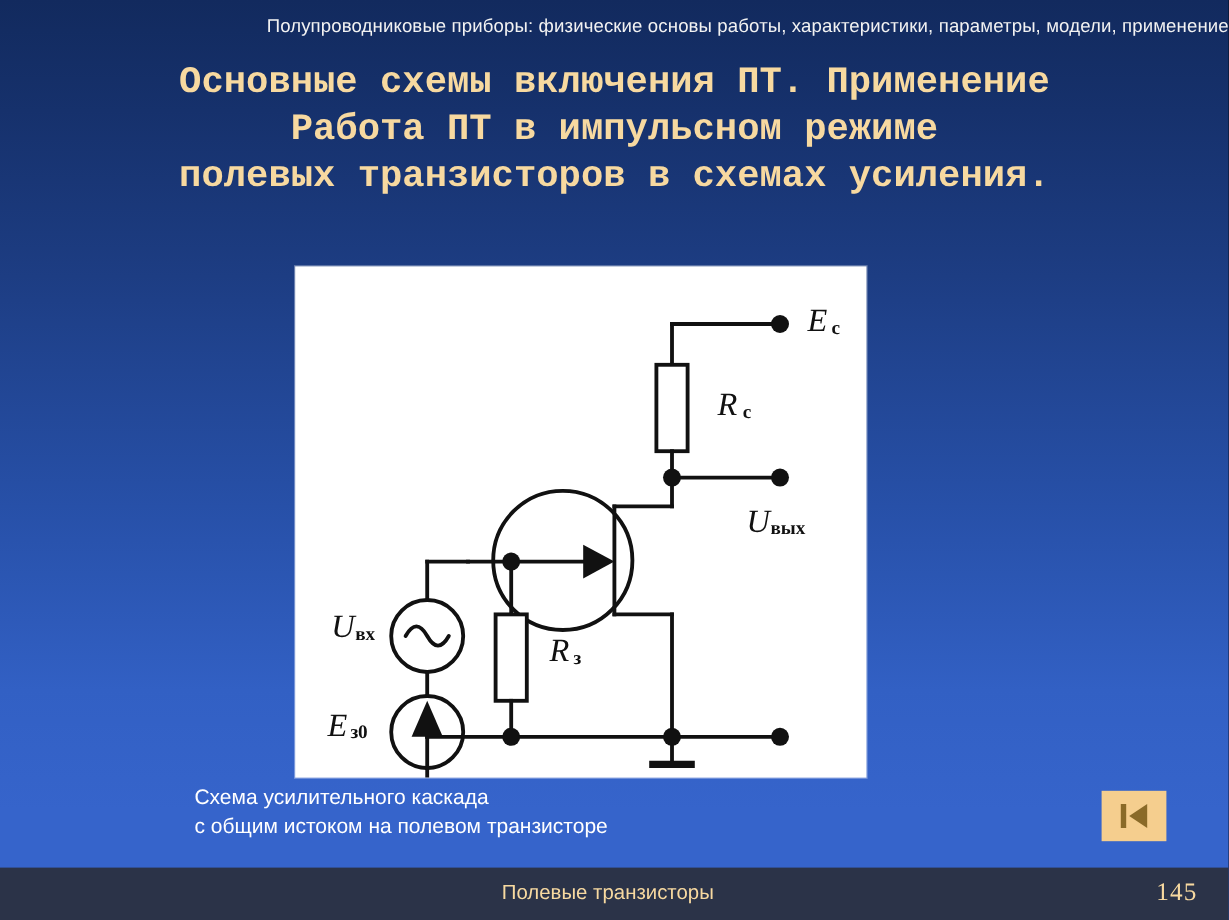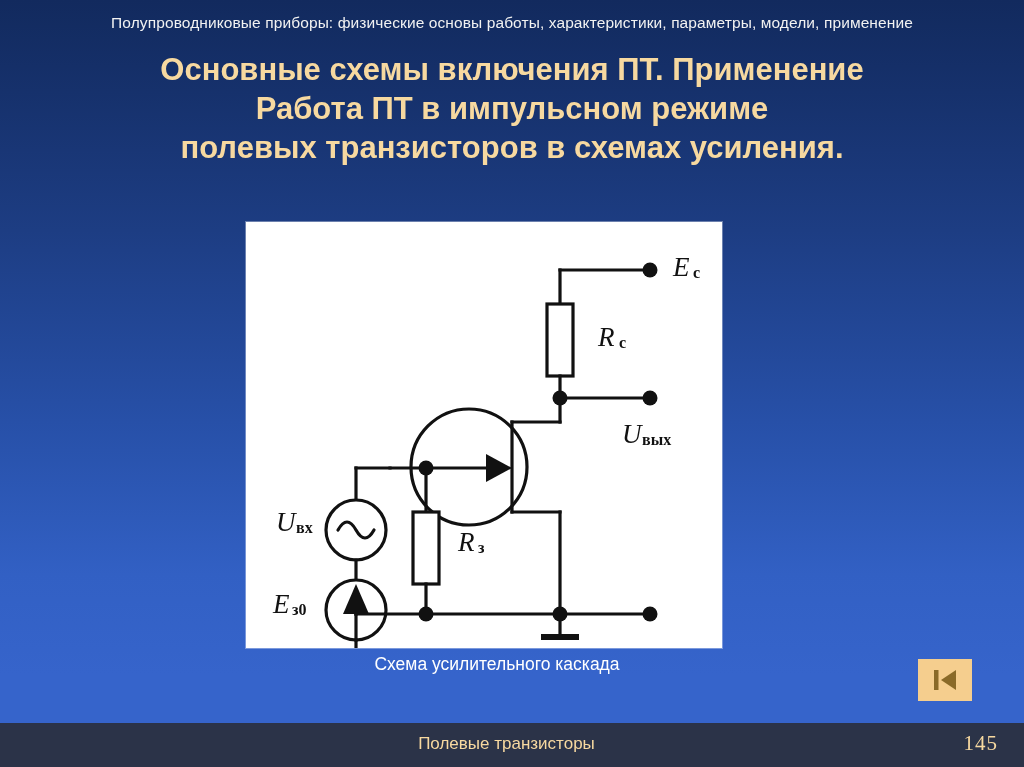--- a/index.html
+++ b/index.html
@@ -23,21 +23,21 @@
     font-family: "Liberation Sans", sans-serif;
     user-select: none;
   }
 
   
   #header-bar {
     position: absolute;
     left: 0;
     top: 14px;
     width: 1024px;
-    text-align: center;
+    text-align: right;
   }
   #header-text {
     display: inline-block;
     color: #f2f2f2;
     font-size: 15.5px;
     font-weight: 400;
     letter-spacing: 0.1px;
     white-space: nowrap;
   }
 
@@ -47,41 +47,41 @@
     left: 28px;
     top: 50px;
     width: 968px;
     text-align: center;
     color: #f7d9a0;
     font-size: 31px;
     font-weight: bold;
     line-height: 39px;
     letter-spacing: 0px;
   }
-  #title-block .tline { display: block; white-space: nowrap; }
+  #title-block .tline { display: block; white-space: nowrap; font-family: Liberation Mono, monospace; }
 
   
   #circuit-panel {
     position: absolute;
     left: 246px;
     top: 222px;
     width: 476px;
     height: 426px;
     background: #ffffff;
     box-shadow: 0 0 0 1px rgba(255,255,255,0.35);
   }
   #circuit-svg { display: block; width: 476px; height: 426px; }
 
   
   #caption {
     position: absolute;
-    left: 174px;
+    left: 162px;
     top: 652px;
     width: 646px;
-    text-align: center;
+    text-align: left;
     color: #ffffff;
     font-size: 17.5px;
     line-height: 24px;
   }
   #caption span { display: block; white-space: nowrap; }
 
   
   #nav-button {
     position: absolute;
     left: 918px;
@@ -237,20 +237,21 @@
         <text class="lbl-sub" x="46" y="393">з0</text>
 
         <text class="lbl" x="212" y="323" dominant-baseline="middle">R</text>
         <text class="lbl-sub" x="232" y="331">з</text>
       </g>
     </svg>
   </div>
 
   <div id="caption">
     <span>Схема усилительного каскада</span>
+    <span>с общим истоком на полевом транзисторе</span>
   </div>
 
   <div id="nav-button">
     <svg width="32" height="26" viewBox="0 0 32 26">
       <rect x="5" y="3" width="4.5" height="20" fill="#8a6a28"></rect>
       <polygon points="27,3 27,23 12,13" fill="#8a6a28"></polygon>
     </svg>
   </div>
 
   <div id="footer-bar">

